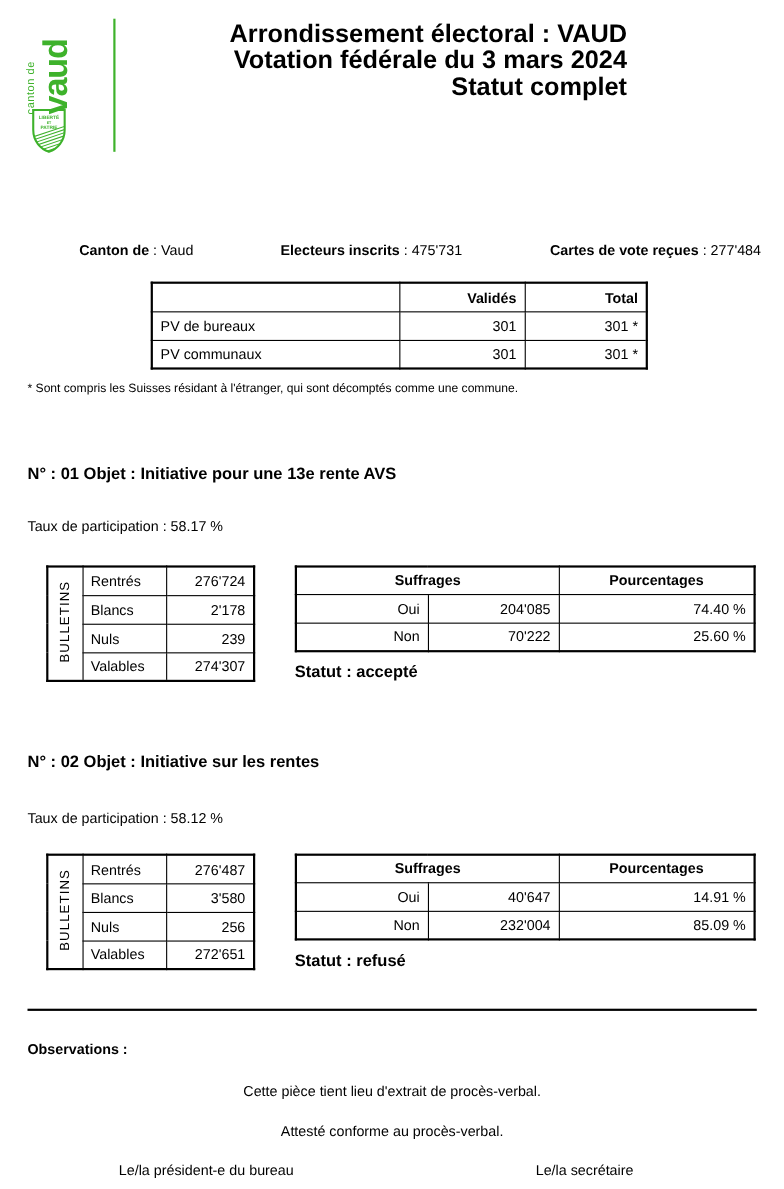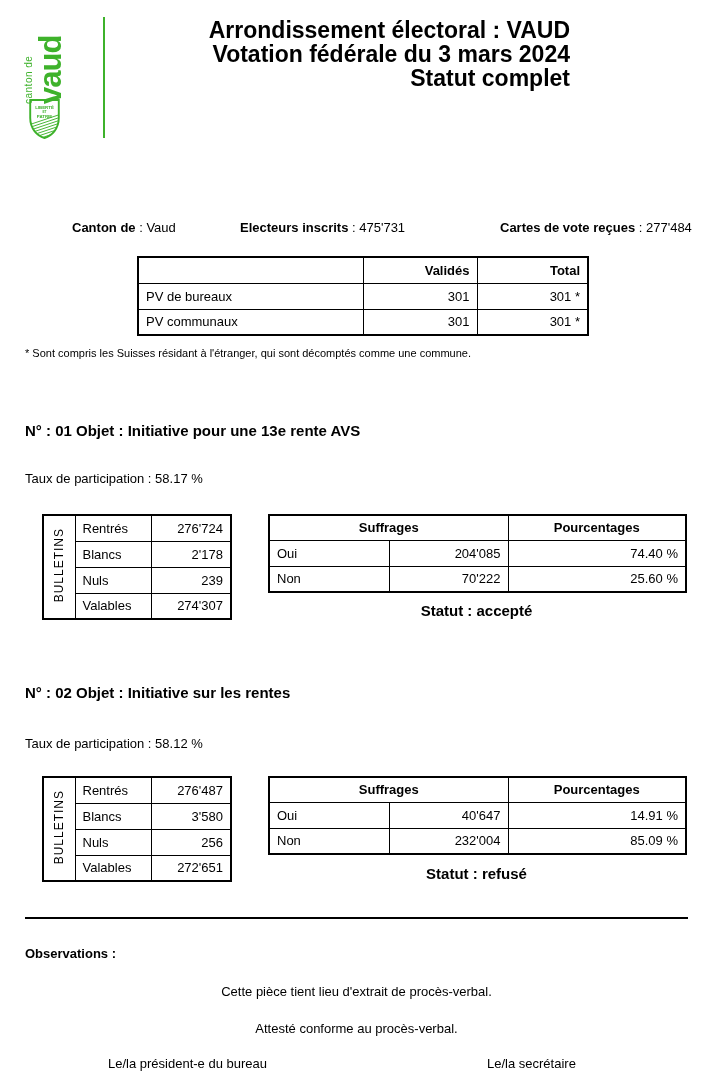--- a/index.html
+++ b/index.html
@@ -41,21 +41,21 @@
     left: 120px; top: 18px; width: 450px;
     text-align: right;
     font-size: 23px; font-weight: bold; line-height: 24px;
   }
 
   
   .info-row { position: absolute; top: 220px; left: 0; width: 713px; font-size: 13px; }
   .info-item { position: absolute; white-space: nowrap; }
   .info-item b { font-weight: bold; }
   .info-canton   { left: 35px; margin-left: 37px; }
-  .info-electeurs{ left: 240px; }
+  .info-electeurs{ left: 255px; }
   .info-cartes   { left: 500px; }
 
   
   table { border-collapse: collapse; table-layout: fixed; font-size: 13px; }
   table, th, td { border: 1.5px solid #000; }
   table { border-width: 2px; }
   th, td { padding: 0 7px; overflow: hidden; white-space: nowrap; }
   .num { text-align: right; }
 
   
@@ -75,25 +75,25 @@
   .vert-label {
     display: inline-block;
     writing-mode: vertical-rl;
     transform: rotate(180deg);
     font-size: 12px;
     letter-spacing: 1px;
   }
 
   .suffrages-table { position: absolute; left: 268px; width: 417px; padding-left: 32px; }
   .suffrages-table th { text-align: center; font-weight: bold; height: 25px; }
-  .suffrages-table td { height: 26px; }
+  .suffrages-table td { height: 26px; text-align: right; }
 
   .statut {
     position: absolute; left: 268px; width: 417px;
-    text-align: center; font-size: 15px; font-weight: bold;
+    text-align: left; font-size: 15px; font-weight: bold;
   }
 
   
   .footer-divider { position: absolute; left: 25px; top: 917px; width: 663px; height: 2px; background: #000; }
   .observations { position: absolute; left: 25px; top: 946px; font-size: 13px; font-weight: bold; }
   .center-line { position: absolute; left: 0; width: 713px; text-align: center; font-size: 13px; }
   .sig { position: absolute; top: 1056px; font-size: 13px; white-space: nowrap; }
   .sig-president { left: 108px; }
   .sig-secretary { left: 487px; }
 </style>

